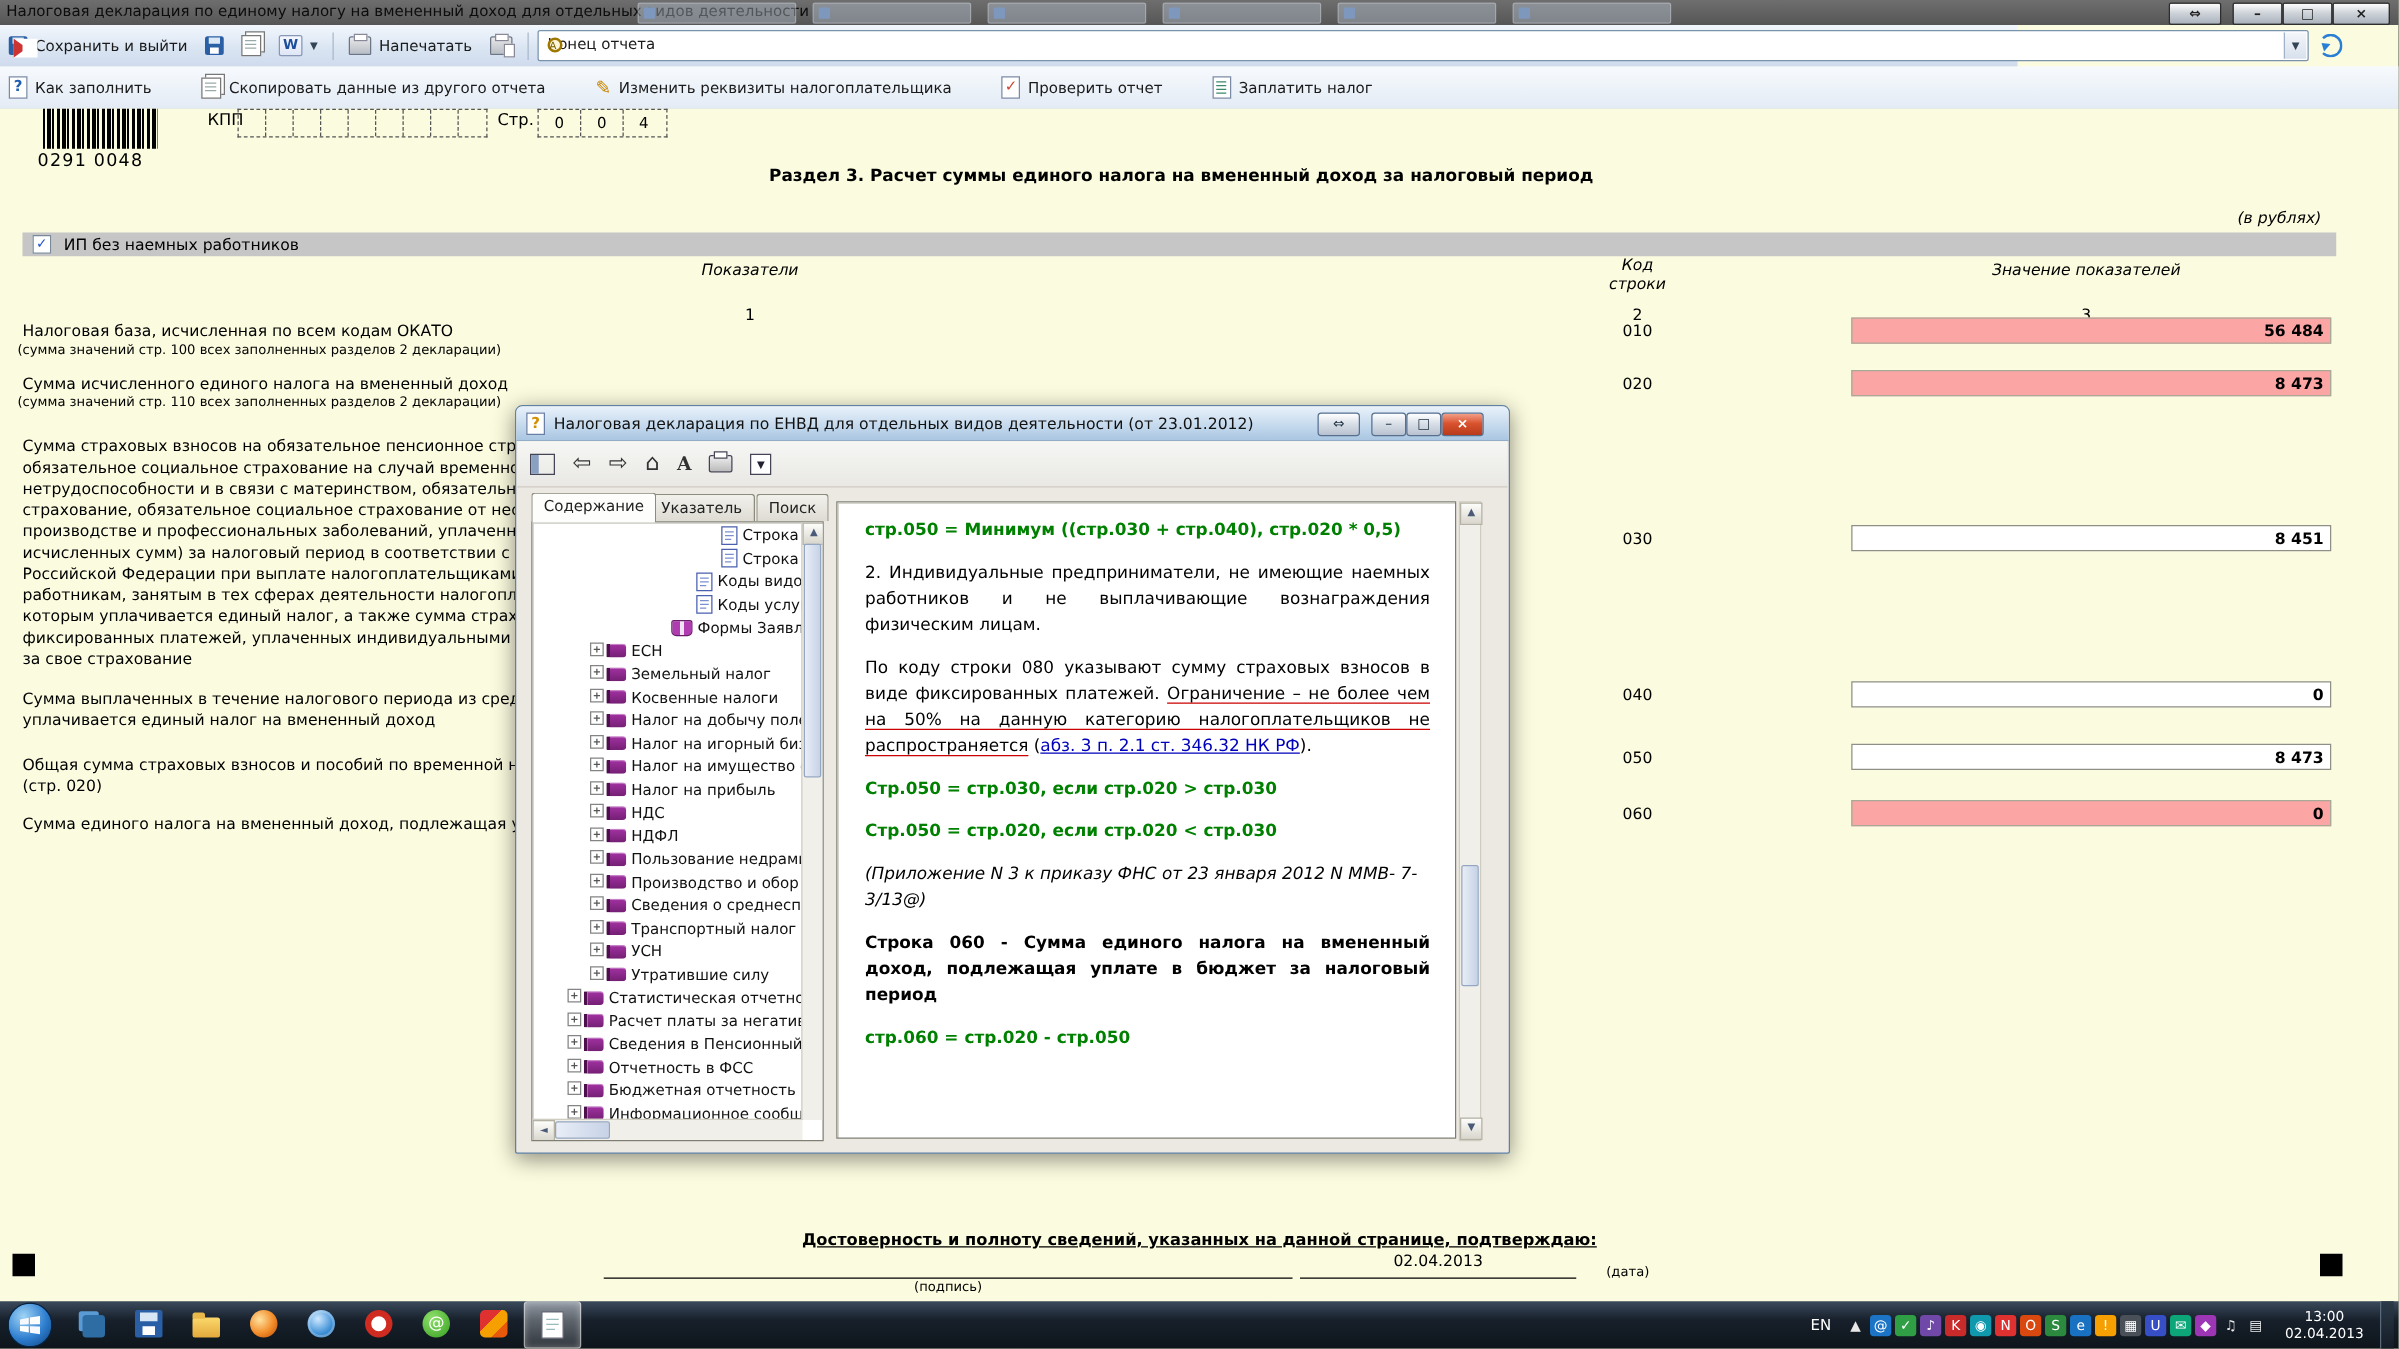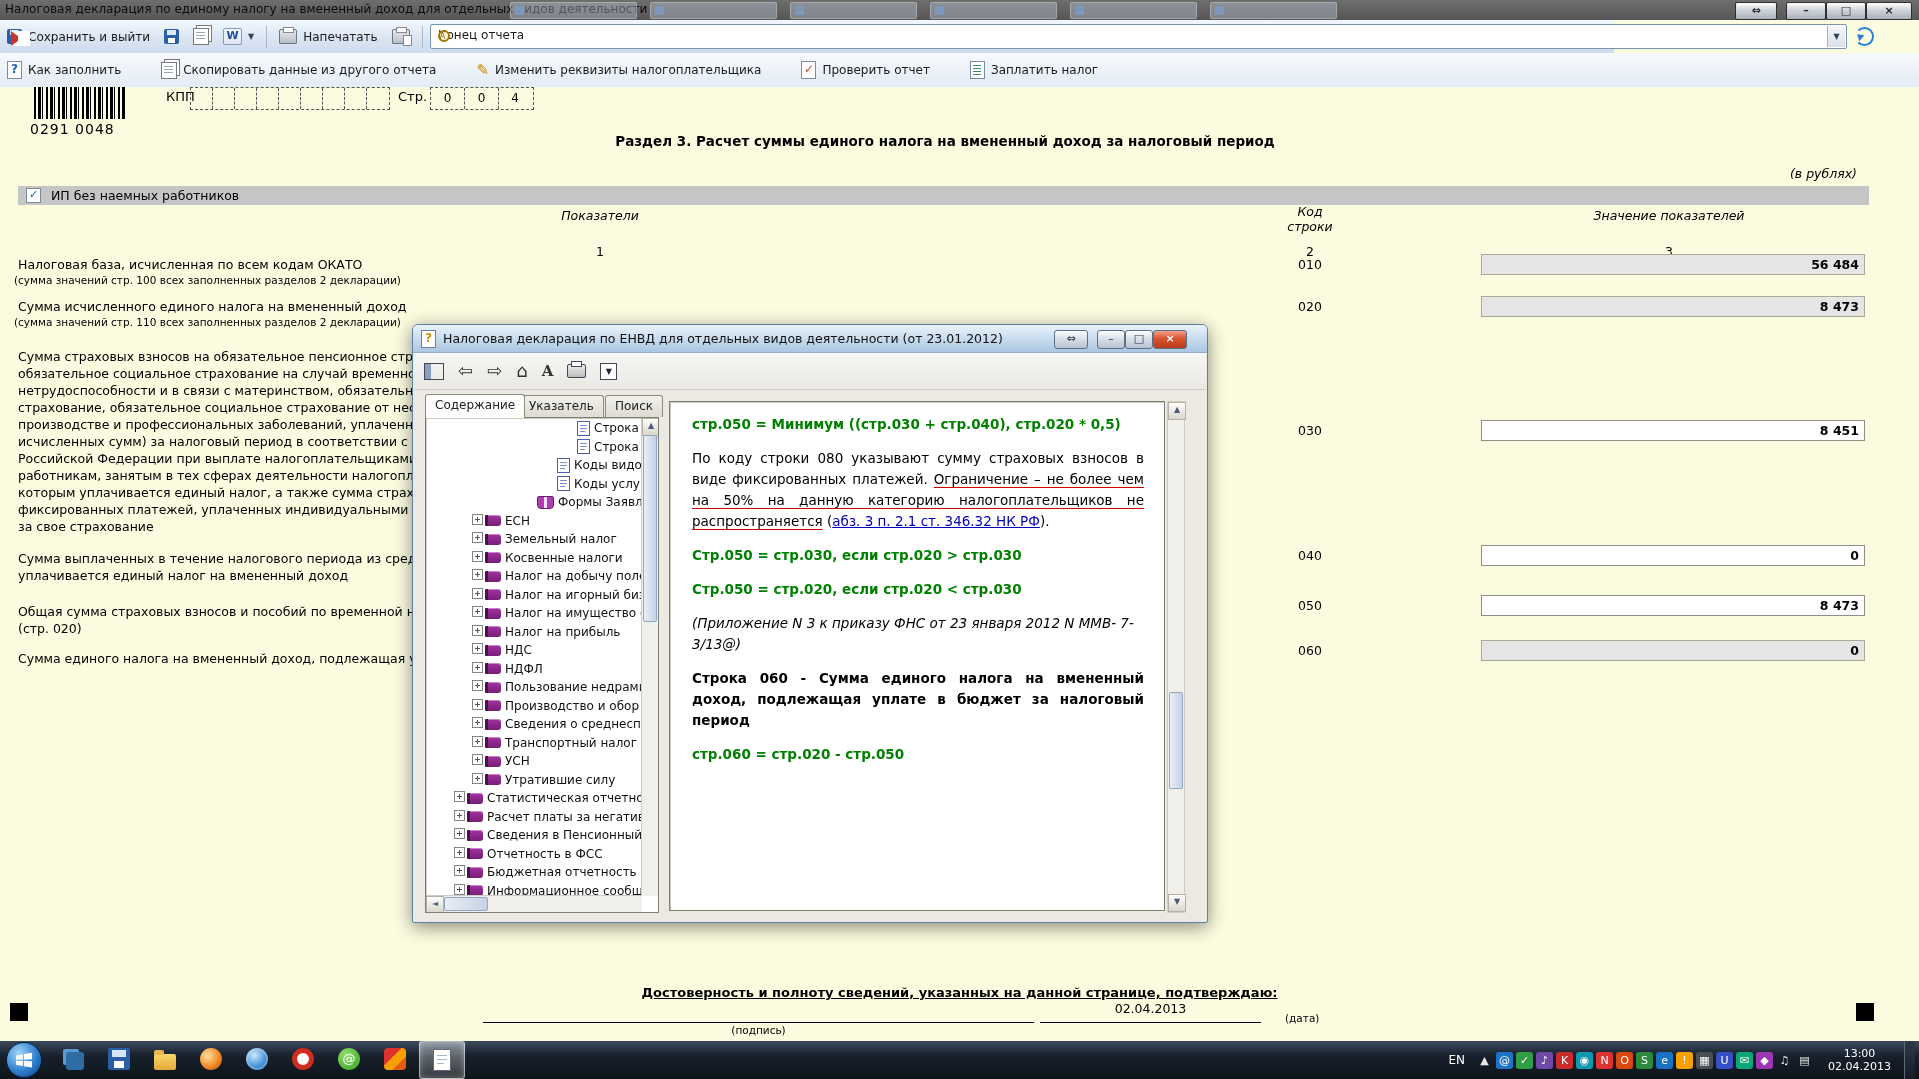--- a/index.html
+++ b/index.html
@@ -72,21 +72,21 @@
   .cbbox{width:13px;height:13px;background:#fff;border:1px solid #7a8a9a;margin:0 10px 0 8px;
      font-size:11px;line-height:12px;text-align:center;color:#2255cc;font-weight:bold;}
   .cbbar label{font-size:12.5px;}
   .hdr{position:absolute;font-style:italic;font-size:12.5px;text-align:center;white-space:pre;}
   .colnum{position:absolute;font-size:12.5px;text-align:center;}
   .row-label{position:absolute;left:18px;width:560px;font-size:12.5px;line-height:17px;white-space:pre;overflow:hidden;}
   .row-sub{position:absolute;left:14px;width:560px;font-size:10.5px;white-space:pre;overflow:hidden;}
   .rcode{position:absolute;left:1270px;width:80px;text-align:center;font-size:12.5px;}
   .field{position:absolute;left:1481px;width:377px;height:19px;border:1px solid #a9a998;
      font-size:12.5px;font-weight:bold;text-align:right;line-height:19px;padding-right:5px;}
-  .field.ro{background:#e5e5e5;text-align:right;}
+  .field.ro{background:#fca5a5;text-align:right;}
   .field.ed{background:#fff;border-color:#8f8f85;}
   .confirm{position:absolute;left:0;top:898px;width:1919px;text-align:center;font-weight:bold;
      font-size:13px;text-decoration:underline;}
   .sigline{position:absolute;border-bottom:1px solid #000;height:14px;}
   .sigcap{position:absolute;font-size:10.5px;}
   .dateval{position:absolute;left:1040px;top:914px;width:221px;text-align:center;font-size:12.5px;}
   .fsq{position:absolute;width:18px;height:18px;background:#000;top:916px;}
 
   
   #help{position:absolute;left:412px;top:324px;width:794px;height:597px;
@@ -520,20 +520,21 @@
         <div class="sthumb" style="position:absolute;left:1px;right:1px;top:17px;height:185px"></div>
       </div>
       <div class="hscroll">
         <div class="sbtn">◄</div>
         <div class="sthumb" style="width:42px;margin:1px 0"></div>
       </div>
     </div>
 
     <div id="contentpane">
       <div class="cblock formula">стр.050 = Минимум ((стр.030 + стр.040), стр.020 * 0,5)</div>
+      <div class="cblock">2. Индивидуальные предприниматели, не имеющие наемных работников и не выплачивающие вознаграждения физическим лицам.</div>
       <div class="cblock"><span>По коду строки 080 указывают сумму страховых взносов в виде фиксированных платежей. </span><span class="redline">Ограничение – не более чем на 50% на данную категорию налогоплательщиков не распространяется</span><span> (</span><span class="hlink">абз. 3 п. 2.1 ст. 346.32 НК РФ</span><span>).</span></div>
       <div class="cblock formula">Стр.050 = стр.030, если стр.020 &gt; стр.030</div>
       <div class="cblock formula">Стр.050 = стр.020, если стр.020 &lt; стр.030</div>
       <div class="cblock hitalic">(Приложение N 3 к приказу ФНС от 23 января 2012 N ММВ- 7-3/13@)</div>
       <div class="cblock hbold">Строка 060 - Сумма единого налога на вмененный доход, подлежащая уплате в бюджет за налоговый период</div>
       <div class="cblock formula">стр.060 = стр.020 - стр.050</div>
 
     </div>
     <div id="content-scroll">
       <div class="sbtn">▲</div>

